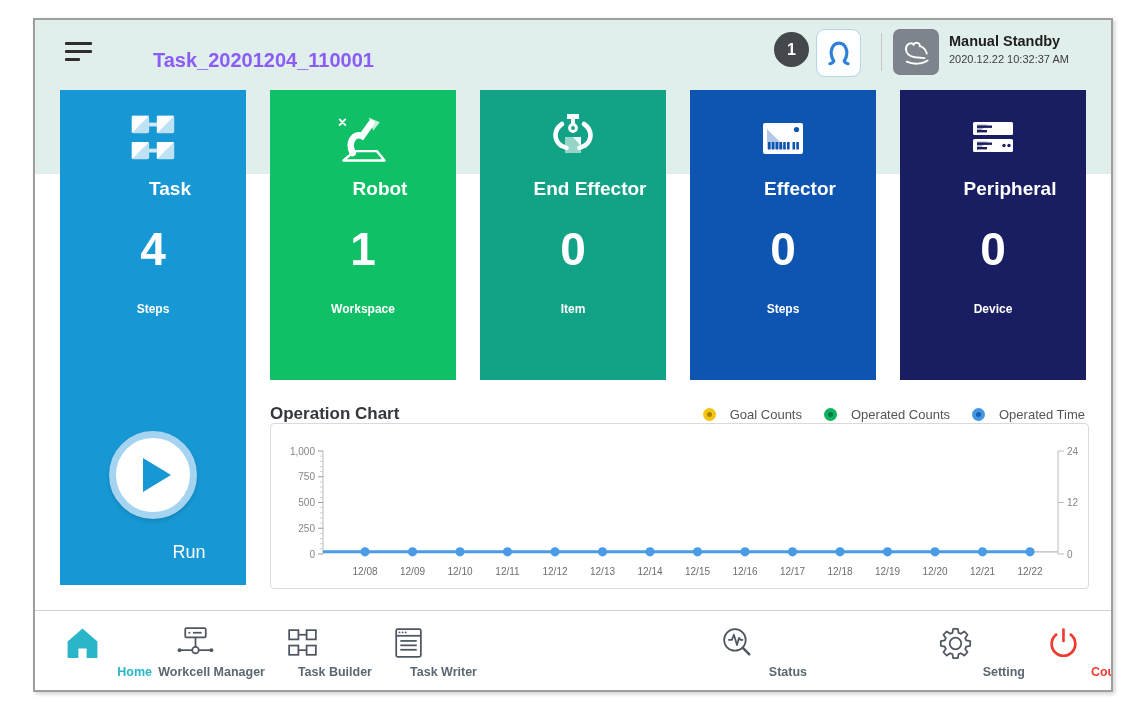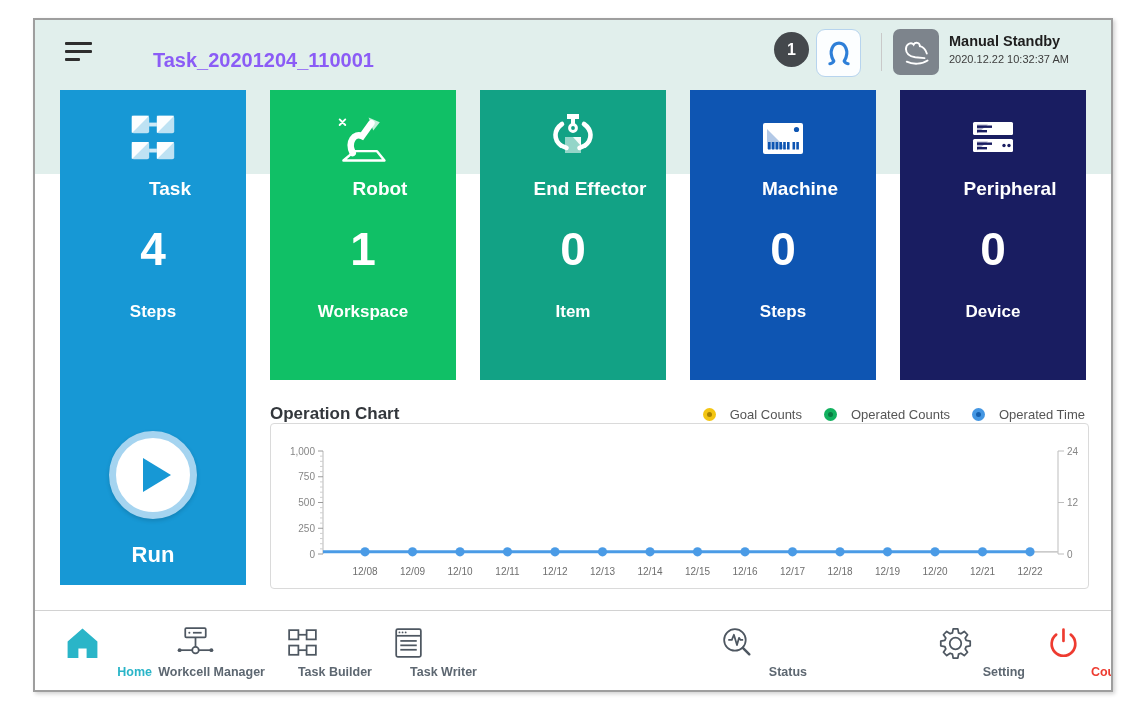--- a/index.html
+++ b/index.html
@@ -27,27 +27,27 @@
   .status-mode{font-size:14.5px;font-weight:700;color:#1e1e1e;}
   .status-time{font-size:11px;color:#3d3d3d;margin-top:3px;}
 
   
   .cards-row{position:absolute;left:25px;top:70px;display:flex;gap:24px;}
   .stat-card{width:186px;height:290px;color:#fff;text-align:center;position:relative;cursor:pointer;}
   .stat-card.tall{height:495px;}
   .card-icon{margin-top:18px;height:62px;display:flex;align-items:center;justify-content:center;}
   .card-title{margin-top:8px;font-size:19px;font-weight:700;padding-left:34px;}
   .card-value{margin-top:24px;font-size:46px;font-weight:700;line-height:50px;}
-  .card-unit{margin-top:28px;font-size:17px;font-weight:700;}
+  .card-unit{margin-top:28px;font-size:12px;font-weight:700;}
   .run-button{position:absolute;left:50%;top:341px;transform:translateX(-50%);width:74px;height:74px;
     background:#fff;border:7px solid #a5d4f0;border-radius:50%;cursor:pointer;
     display:flex;align-items:center;justify-content:center;box-shadow:0 2px 4px rgba(0,0,0,.15);}
   .play-tri{width:0;height:0;border-top:17px solid transparent;border-bottom:17px solid transparent;
     border-left:28px solid #1798d5;margin-left:7px;}
-  .run-label{position:absolute;left:0;width:100%;top:452px;font-size:22px;font-weight:700;}
+  .run-label{position:absolute;left:0;width:100%;top:452px;font-size:18px;font-weight:400;padding-left:36px;}
 
   
   .chart-title{position:absolute;left:235px;top:384px;font-size:17px;font-weight:700;color:#33373c;}
   .legend{position:absolute;right:26px;top:387px;display:flex;gap:22px;align-items:center;}
   .legend-item{display:flex;align-items:center;gap:14px;font-size:13px;color:#555;cursor:pointer;}
   .legend-item .dot{width:13px;height:13px;border-radius:50%;display:flex;align-items:center;justify-content:center;}
   .legend-item .dot i{width:5px;height:5px;border-radius:50%;display:block;}
   .chart-box{position:absolute;left:235px;top:403px;width:817px;height:164px;border:1px solid #dadada;
     border-radius:4px;background:#fff;}
 
@@ -174,21 +174,21 @@
             <rect x="20.6" y="31" width="2.6" height="7.5"></rect>
               <rect x="24.4" y="31" width="2.6" height="7.5"></rect>
             <rect x="28.2" y="31" width="2.6" height="7.5"></rect>
               <rect x="32" y="31" width="2.6" height="7.5"></rect>
             <rect x="37.5" y="31" width="2.6" height="7.5"></rect>
               <rect x="41.3" y="31" width="2.6" height="7.5"></rect>
             <circle cx="41.5" cy="18.5" r="2.6"></circle>
           </g>
         </svg>
       </div>
-      <div class="card-title">Machine</div>
+      <div class="card-title">Effector</div>
       <div class="card-value">0</div>
       <div class="card-unit">Steps</div>
     </div>
 
     <div class="stat-card" style="background: rgb(25, 29, 97);">
       <div class="card-icon" style="color: rgb(25, 29, 97);">
         <svg width="56" height="56" viewBox="0 0 56 56">
           <rect x="8" y="11" width="40" height="13" rx="1.5" fill="#ffffff"></rect>
           <rect x="8" y="28" width="40" height="13" rx="1.5" fill="#ffffff"></rect>
           <g fill="currentColor">

